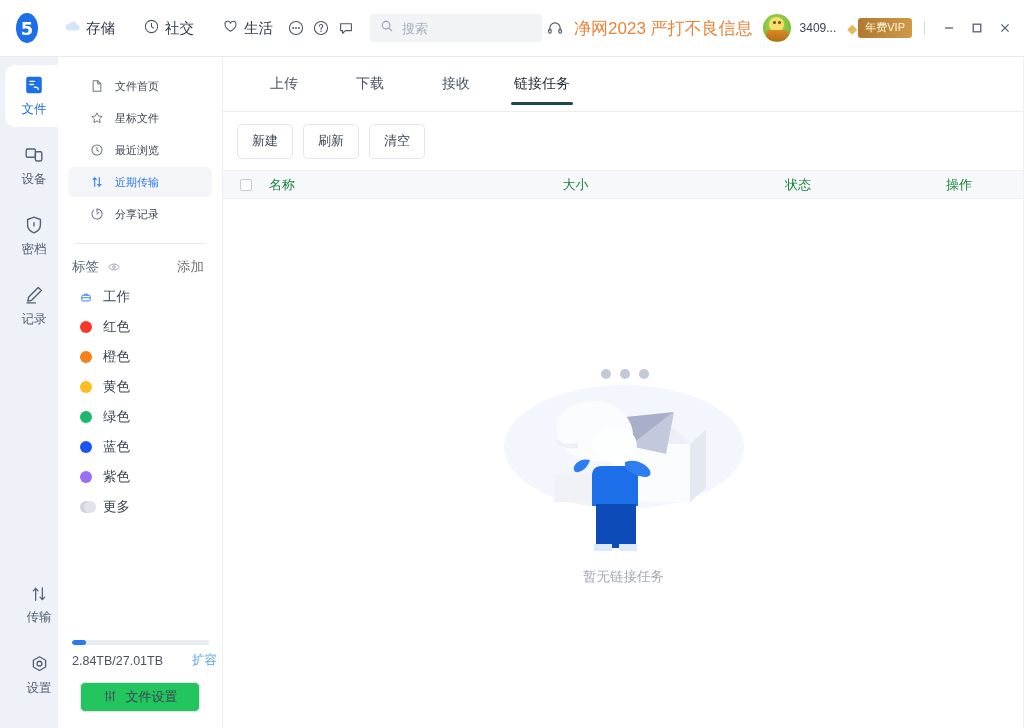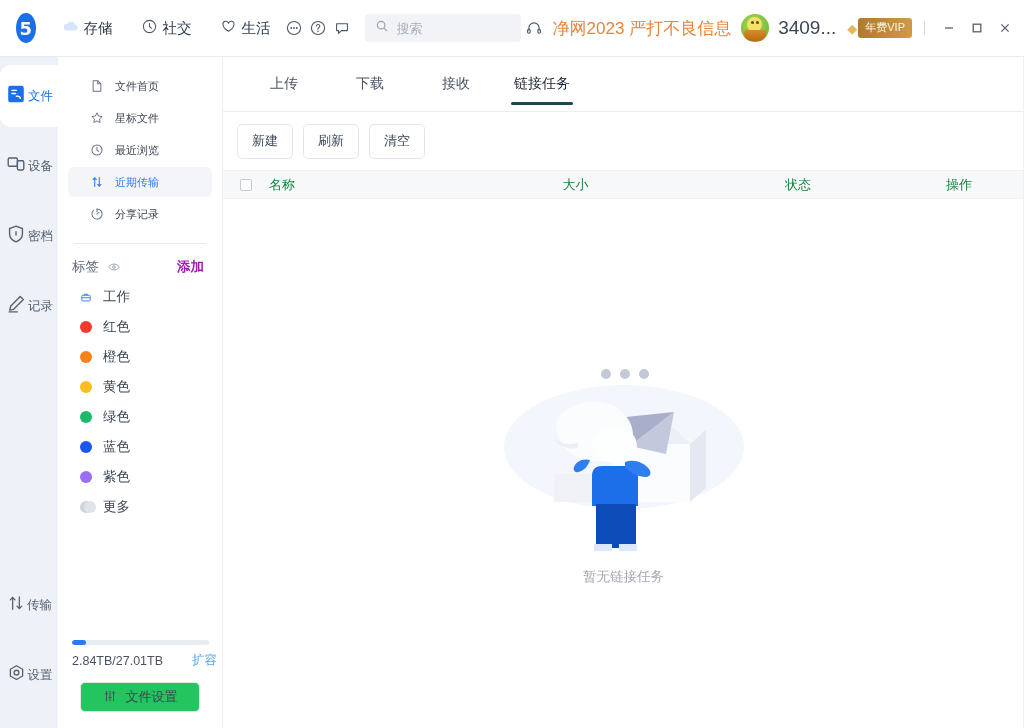--- a/index.html
+++ b/index.html
@@ -63,21 +63,21 @@
   .avatar .chick:before{
     content:""; position:absolute; left:4px; top:4px; width:3px;height:3px;border-radius:50%;background:#6a4b10;
   }
   .avatar .chick:after{
     content:""; position:absolute; left:9px; top:4px; width:3px;height:3px;border-radius:50%;background:#6a4b10;
   }
   .avatar .basket {
     position:absolute; left: 3px; bottom: 1px; width: 22px; height: 11px;
     background: linear-gradient(#d98b28, #b96c13); border-radius: 3px 3px 7px 7px;
   }
-  .uid { font-size: 19px; color: #3b4454; margin-left: 7px; white-space:nowrap; cursor:pointer;}
+  .uid { font-size: 12px; color: #3b4454; margin-left: 7px; white-space:nowrap; cursor:pointer;}
   .vip {
     display:flex; align-items:center; margin-left: 9px; cursor:pointer;
   }
   .vip .gem { font-size: 13px; color:#e7b65f; margin-right: 1px; }
   .vip .tag {
     background: linear-gradient(90deg,#b0792f,#cf9a48);
     color: #fff6e2; font-size: 11px; padding: 2px 7px 3px 7px;
     border-radius: 3px; white-space:nowrap;
   }
   .sep { width:1px; height:14px; background:#d5dae2; margin: 0 9px 0 10px; }
@@ -87,22 +87,22 @@
   }
 
   
   .rail {
     position: absolute; top: 57px; left: 0; width: 58px; height: 671px;
     background: #eef1f7;
     display: flex; flex-direction: column; align-items: center;
   }
   .rail-item {
     width: 58px; height: 62px; margin-top: 8px;
-    display:flex; flex-direction:row; align-items:center; justify-content:center;
-    gap: 1px; cursor: pointer; color: #545f70; position: relative;
+    display:flex; flex-direction:column; align-items:center; justify-content:center;
+    gap: 1px; cursor: pointer; color: #545f70; position: relative; margin-left: 10px;
   }
   .rail-item .label { font-size: 12.5px; }
   .rail-item.active {
     background: #ffffff; border-radius: 10px 0 0 10px; color: #1c6fe8;
   }
   .rail-spacer { flex: 1 1 auto; }
   .rail-bottom { margin-bottom: 22px; width: 58px; }
 
   
   .nav-panel {
@@ -117,21 +117,21 @@
   }
   .nav-row.active { background: #f3f5f8; color: #2b7bf0; }
   .nav-row .ic { width:14px; height:14px; display:flex; align-items:center; justify-content:center; color:#6b7484;}
   .nav-row.active .ic { color: #2b7bf0; }
   .divider { height:1px; background:#ececf0; margin: 14px 16px 0 16px; }
   .tags-head {
     display:flex; align-items:center; padding: 14px 18px 6px 14px;
     font-size: 13.5px; color: #5e6778;
   }
   .tags-head .eye { margin-left: 8px; color:#9aa2b0; display:flex; }
-  .tags-head .add { margin-left: auto; color:#a21caf; cursor:pointer;font-weight:bold; }
+  .tags-head .add { margin-left: auto; color:#737373; cursor:pointer; }
   .tag-row {
     height: 30px; display:flex; align-items:center; gap: 11px;
     padding-left: 22px; border-radius: 6px; cursor: pointer;
     font-size: 13.5px; color: #3c4553;
   }
   .dot { width: 12px; height: 12px; border-radius: 50%; flex:0 0 auto; }
   .dot.more {
     background: #cfd4dc; position: relative;
   }
   .dot.more:after{

